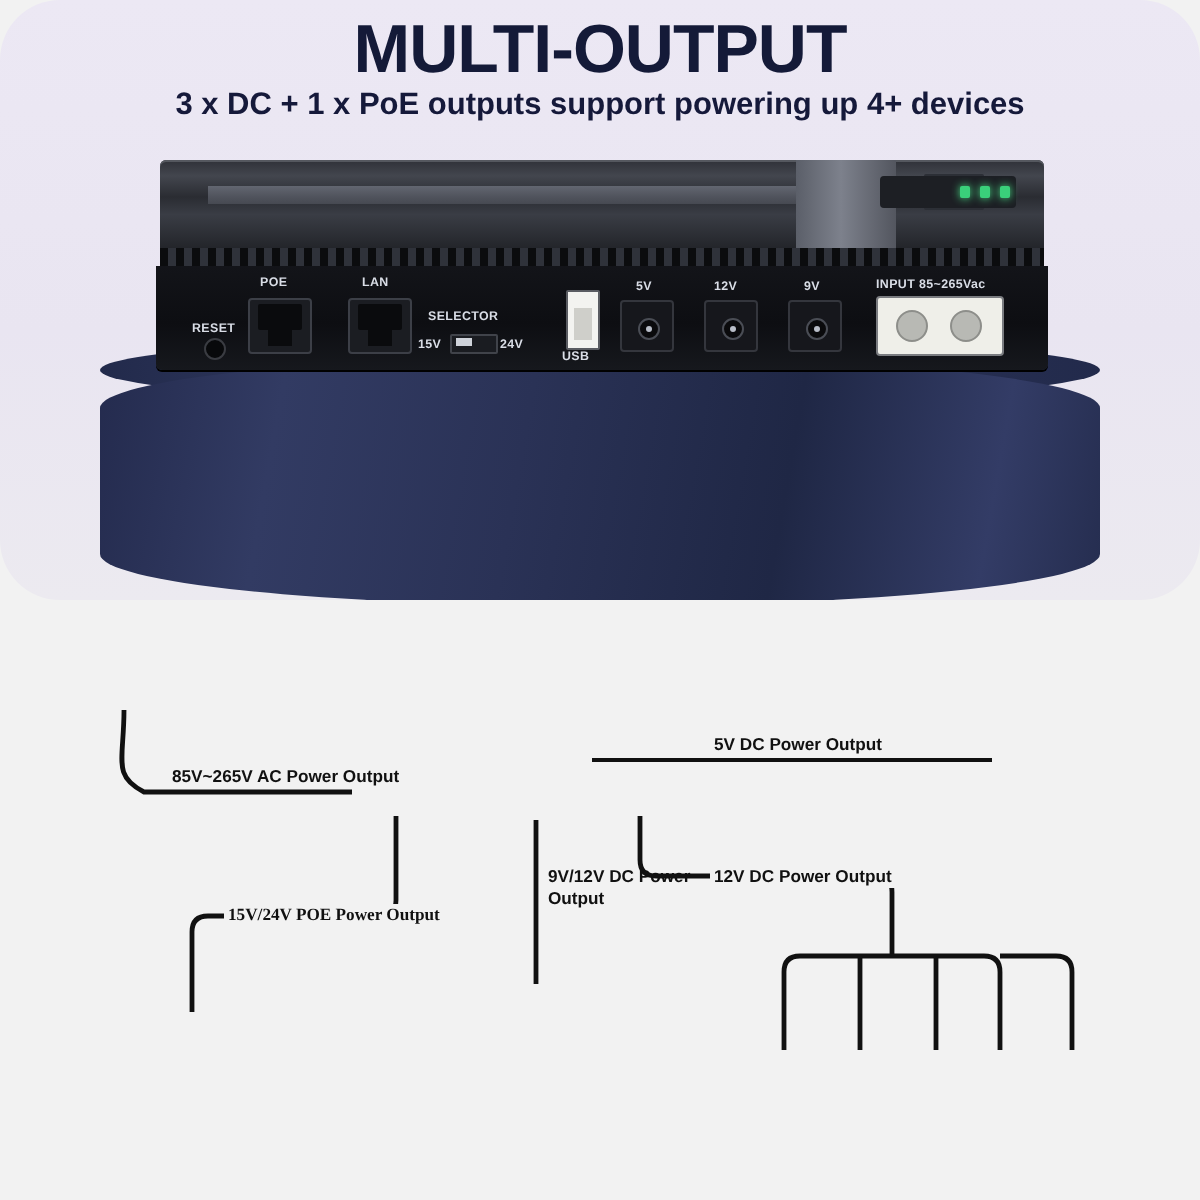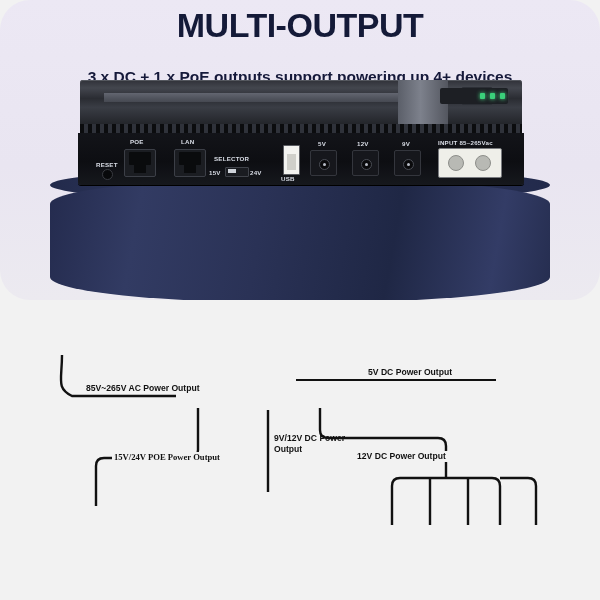--- a/index.html
+++ b/index.html
@@ -17,21 +17,21 @@
     overflow:hidden;
     border-radius:30px;
   }
   .hero-title{
     position:absolute;left:0;top:6px;width:600px;text-align:center;
     font-size:34px;font-weight:bold;letter-spacing:-0.5px;
     color:#141a38;font-family:"Liberation Sans", sans-serif;
   }
   .hero-sub{
     position:absolute;left:0;top:44px;width:600px;text-align:center;
-    font-size:15.5px;font-weight:bold;color:#15193a;margin-top:24px;
+    font-size:15.5px;font-weight:bold;color:#15193a;
   }
 
   
   .pedestal{
     position:absolute;left:50px;top:178px;width:500px;height:125px;
     background:linear-gradient(100deg,#242b4e 0%,#323b63 18%,#2a3256 42%,#1f2745 68%,#333c66 88%,#252d4f 100%);
     border-radius:250px/26px;
   }
   .pedestal-top{
     position:absolute;left:50px;top:168px;width:500px;height:34px;
@@ -226,36 +226,36 @@
   </div>
 
   <div class="diagram">
 
     <svg style="position:absolute;left:0;top:0;width:600px;height:300px;overflow:visible;">
       <path d="M62,55 C62,80 56,88 72,96 L176,96" fill="none" stroke="#111" stroke-width="2.4"></path>
     </svg>
     <div class="dlabel" style="left:84px;top:83px;">85V~265V AC Power Output</div>
 
     <div class="ln" style="left:296px;top:79px;width:200px;height:2.4px;"></div>
-    <div class="dlabel" style="left:366px;top:67px;">5V DC Power Output</div>
+    <div class="dlabel" style="left:355px;top:67px;">5V DC Power Output</div>
 
     <svg style="position:absolute;left:0;top:0;width:600px;height:300px;overflow:visible;">
       <path d="M198,108 L198,150 Q198,158 190,158 L104,158 Q96,158 96,166 L96,206" fill="none" stroke="#111" stroke-width="2.4"></path>
     </svg>
     <div class="dlabel" style="left:112px;top:152px;font-family:Liberation Serif, serif;">15V/24V POE Power Output</div>
 
     <svg style="position:absolute;left:0;top:0;width:600px;height:300px;overflow:visible;">
       <path d="M268,110 L268,192" fill="none" stroke="#111" stroke-width="2.4"></path>
     </svg>
     <div class="dlabel" style="left:272px;top:133px;">9V/12V DC Power
 Output</div>
 
     <svg style="position:absolute;left:0;top:0;width:600px;height:300px;overflow:visible;">
       <path d="M320,108 L320,130 Q320,138 328,138 L438,138 Q446,138 446,146 L446,178" fill="none" stroke="#111" stroke-width="2.4"></path>
       <path d="M392,225 L392,186 Q392,178 400,178 L492,178 Q500,178 500,186 L500,225" fill="none" stroke="#111" stroke-width="2.4"></path>
       <path d="M430,225 L430,178" fill="none" stroke="#111" stroke-width="2.4"></path>
       <path d="M468,225 L468,178" fill="none" stroke="#111" stroke-width="2.4"></path>
       <path d="M536,225 L536,186 Q536,178 528,178 L500,178" fill="none" stroke="#111" stroke-width="2.4"></path>
     </svg>
-    <div class="dlabel" style="left:355px;top:151px;">12V DC Power Output</div>
+    <div class="dlabel" style="left:355px;top:133px;">12V DC Power Output</div>
 
   </div>
 </div>
 
 </body></html>

